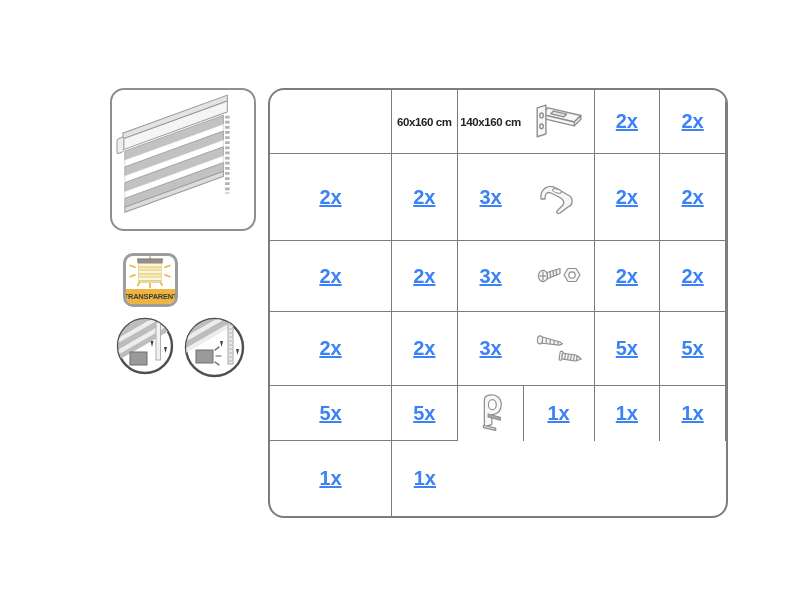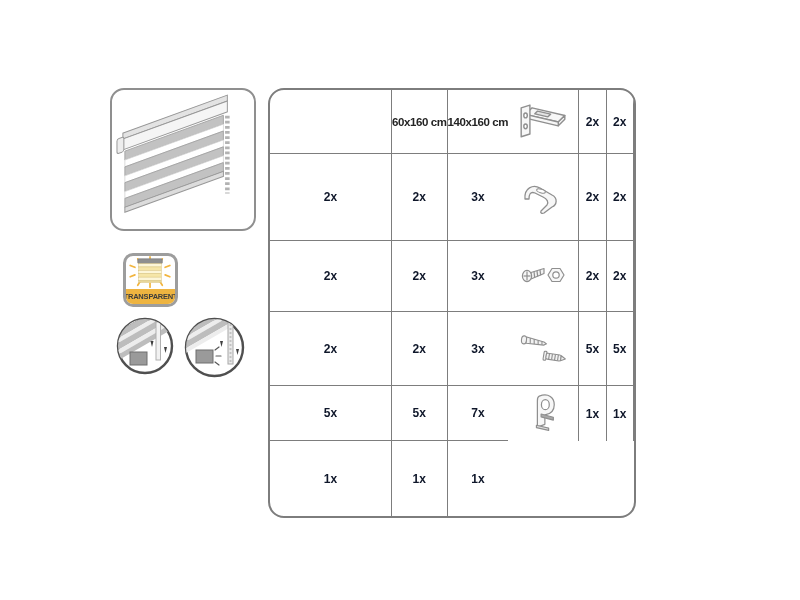--- a/index.html
+++ b/index.html
@@ -19,34 +19,34 @@
   }
   .badge-icon{flex:1;display:flex;align-items:center;justify-content:center;overflow:hidden;}
   .badge-label{
     height:15px;background:#eeb440;color:#3c3c3c;font-size:7.5px;font-weight:bold;
     display:flex;align-items:center;justify-content:center;letter-spacing:-0.2px;white-space:nowrap;
   }
   .detail-circles{position:absolute;left:115px;top:316px;width:150px;display:flex;gap:8px;align-items:flex-start;}
 
   
   .parts-table{
-    position:absolute;left:268px;top:88px;width:368px;height:430px;
+    position:absolute;left:268px;top:88px;width:460px;height:430px;
     border:2px solid #7d7d7d;border-radius:16px;overflow:hidden;background:#fff;
     display:grid;box-sizing:border-box;
     grid-template-columns:122px repeat(5,1fr);
     grid-template-rows:64px 87px 71px 74px 55px 1fr;
   }
   .cell{
     border-right:1.5px solid #7d7d7d;border-bottom:1.5px solid #7d7d7d;
     display:flex;align-items:center;justify-content:center;box-sizing:border-box;
   }
   .cell.last-col{border-right:none;}
   .cell.last-row{border-bottom:none;}
   .size-head{font-size:11.5px;font-weight:bold;color:#242424;letter-spacing:-0.4px;white-space:nowrap;}
-  .qty{font-size:12px;font-weight:bold;color:#0f172a;}
+  .qty{font-size:20px;font-weight:bold;color:#3b82f6;text-decoration:underline;}
   .icon-cell svg{display:block;}
 </style>
 </head>
 <body>
 
 <div class="stage">
 
   <div class="product-frame">
     <svg width="140" height="136" viewBox="0 0 142 138">
       <line x1="116" y1="24" x2="116" y2="103" stroke="#b2b2b2" stroke-width="4.6" stroke-dasharray="2.8 2.4"></line>
@@ -227,21 +227,20 @@
             <line x1="47" y1="25.2" x2="47" y2="30.8"></line>
             <polygon points="50,25.5 54.5,28 50,30.5"></polygon>
           </g>
         </g>
       </svg>
     </div>
     <div class="cell qty">5x</div>
     <div class="cell qty">5x</div>
     <div class="cell qty">5x</div>
     <div class="cell qty">5x</div>
-    <div class="cell qty last-col">7x</div>
 
     <div class="cell icon-cell last-row">
       <svg width="60" height="50" viewBox="0 0 64 50">
         <g stroke="#8f8f8f" stroke-width="1.3" fill="#f7f7f7" stroke-linejoin="round">
           <path d="M28 6 C38 2 44 8 44 15 C44 21 40 25 34 26 L34 36 L26 39 L26 11 C26 8 26.5 6.6 28 6 Z"></path>
           <ellipse cx="34.5" cy="15" rx="4.2" ry="5.4" fill="#ffffff"></ellipse>
           <polygon points="30,25 43,28.5 43,31.5 30,28" fill="#a9a9a9"></polygon>
           <polygon points="25,37 38,40 38,42.5 25,39.5" fill="#e0e0e0"></polygon>
         </g>
       </svg>

